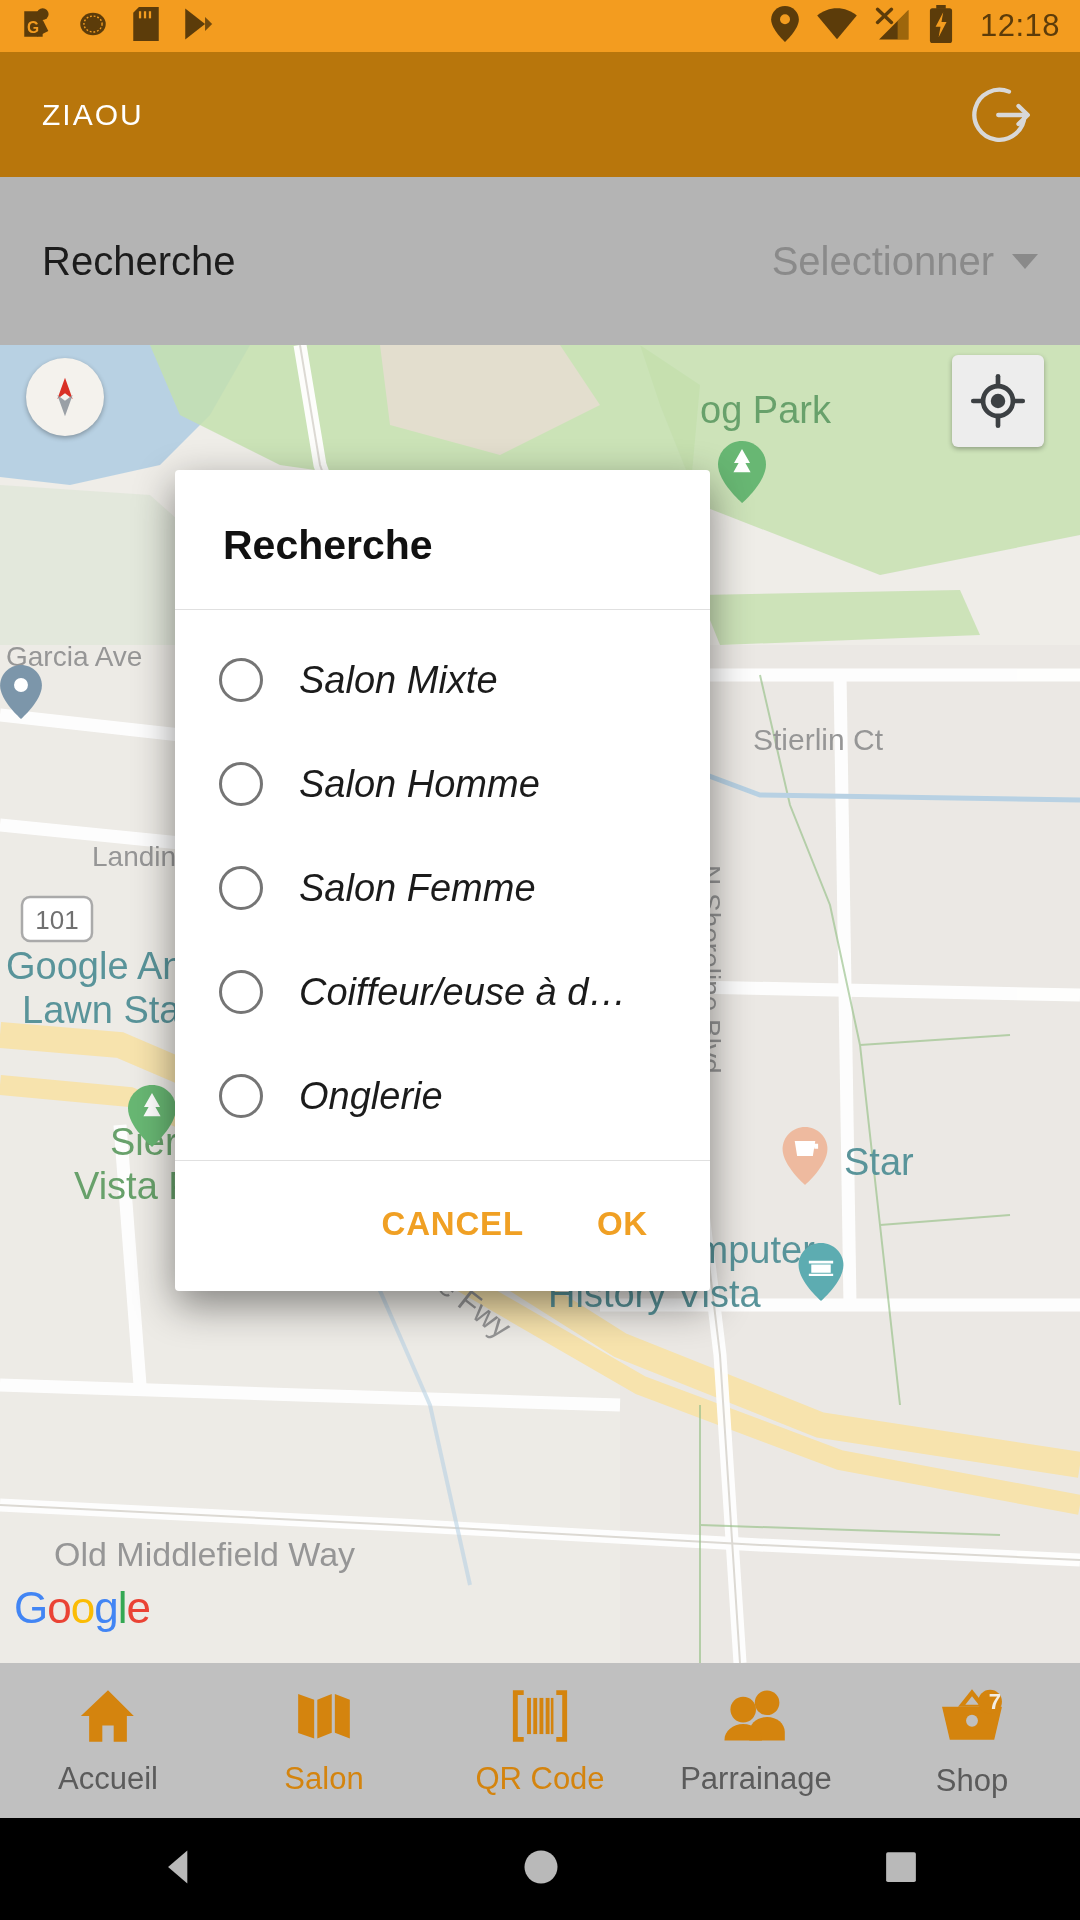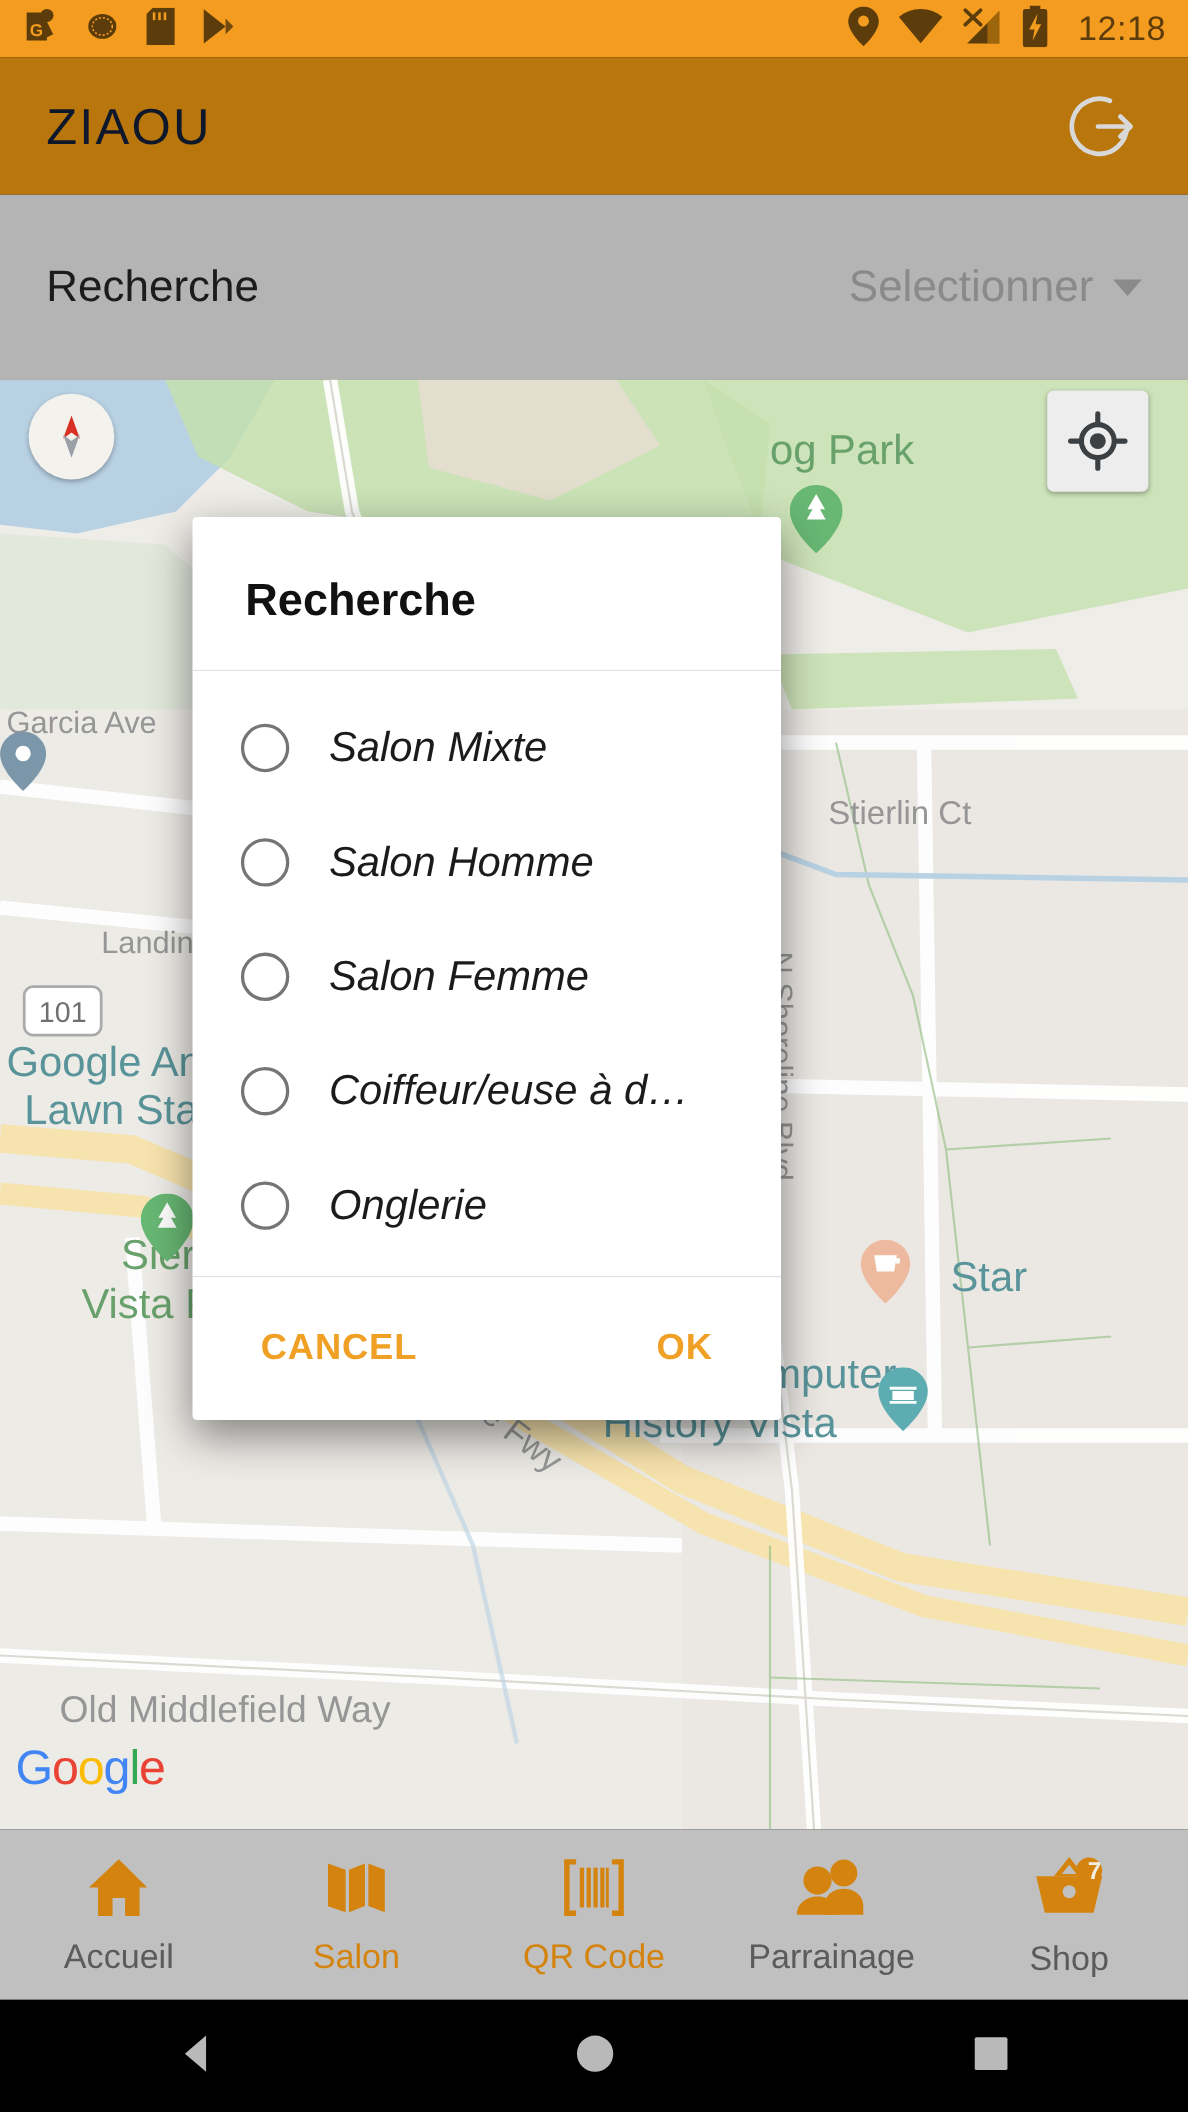--- a/index.html
+++ b/index.html
@@ -25,21 +25,21 @@
     margin-left:10px; font-family:"Liberation Sans", sans-serif;
   }
 
   
   #app-bar {
     position:absolute; top:52px; left:0; width:1080px; height:125px;
     background:#B8760C;
     display:flex; align-items:center; padding:0 42px;
   }
   #app-title {
-    color:#0f172a; font-size:46px; font-weight:400; letter-spacing:2px;
+    color:#ffffff; font-size:30px; font-weight:400; letter-spacing:2px;
   }
   #logout-button { margin-left:auto; width:70px; height:70px;
     display:flex; align-items:center; justify-content:center; }
 
   
   #filter-row {
     position:absolute; top:177px; left:0; width:1080px; height:168px;
     background:#B4B4B4;
     display:flex; align-items:center; padding:0 42px;
   }
@@ -141,21 +141,21 @@
     flex:0 0 auto;
   }
   .option-label {
     margin-left:36px; font-size:38px; color:#1b1b1b;
     white-space:nowrap; overflow:hidden; text-overflow:ellipsis;
     max-width:340px;
     font-style:italic;
   }
   #dialog-divider-bottom { height:1px; background:#E0E0E0; }
   #dialog-actions {
-    display:flex; align-items:center; justify-content:space-between;
+    display:flex; align-items:center; justify-content:flex-end;
     gap:33px; padding:30px 42px 34px 42px;
   }
   .dlg-btn {
     color:#F0A024; font-size:33px; font-weight:bold; letter-spacing:0.8px;
     padding:14px 20px; background:transparent; border:none;
     font-family:"Liberation Sans", sans-serif; cursor:pointer;
   }
 </style>
 </head>
 <body>
@@ -307,21 +307,21 @@
   <div class="map-label lbl-road" style="left:6px;    top:296px; font-size:28px;text-align:center;">Garcia Ave</div>
   <div class="map-label lbl-road" style="left:92px;   top:496px; font-size:28px;">Landings</div>
   <div class="map-label lbl-poi" style="left:6px;    top:600px; font-size:38px;">Google Andro</div>
   <div class="map-label lbl-poi" style="left:22px;   top:644px; font-size:38px;">Lawn Statue</div>
   <div class="map-label lbl-park" style="left:110px;  top:776px; font-size:38px;">Sierra</div>
   <div class="map-label lbl-park" style="left:74px;   top:820px; font-size:38px;">Vista Park</div>
   <div class="map-label lbl-road" style="left:363px;  top:852px; font-size:31px; transform:rotate(38deg); transform-origin:left top;">Bayshore Fwy</div>
   <div class="map-label lbl-poi" style="left:648px;  top:884px; font-size:38px;">Computer</div>
   <div class="map-label lbl-poi" style="left:548px;  top:928px; font-size:38px;">History Vista</div>
   <div class="map-label lbl-road" style="left:54px;   top:1190px; font-size:34px;">Old Middlefield Way</div>
-  <div class="map-label lbl-poi" style="left:864px;  top:796px; font-size:38px;">Star</div>
+  <div class="map-label lbl-poi" style="left:844px;  top:796px; font-size:38px;">Star</div>
 
   <span class="map-pin" style="left:718px; top:96px;">
     <svg width="48" height="62" viewBox="0 0 24 31">
         <path fill="#2E9B3E" d="M12 0C5.4 0 0 5.3 0 11.8 0 20.6 12 31 12 31s12-10.4 12-19.2C24 5.3 18.6 0 12 0z"></path>
         <path fill="#FFFFFF" d="M12 4l4 7h-2.3l2.6 4.6H7.7L10.3 11H8z"></path>
       </svg>
   </span>
   <span class="map-pin" style="left:128px; top:740px;">
     <svg width="48" height="62" viewBox="0 0 24 31">
         <path fill="#2E9B3E" d="M12 0C5.4 0 0 5.3 0 11.8 0 20.6 12 31 12 31s12-10.4 12-19.2C24 5.3 18.6 0 12 0z"></path>

